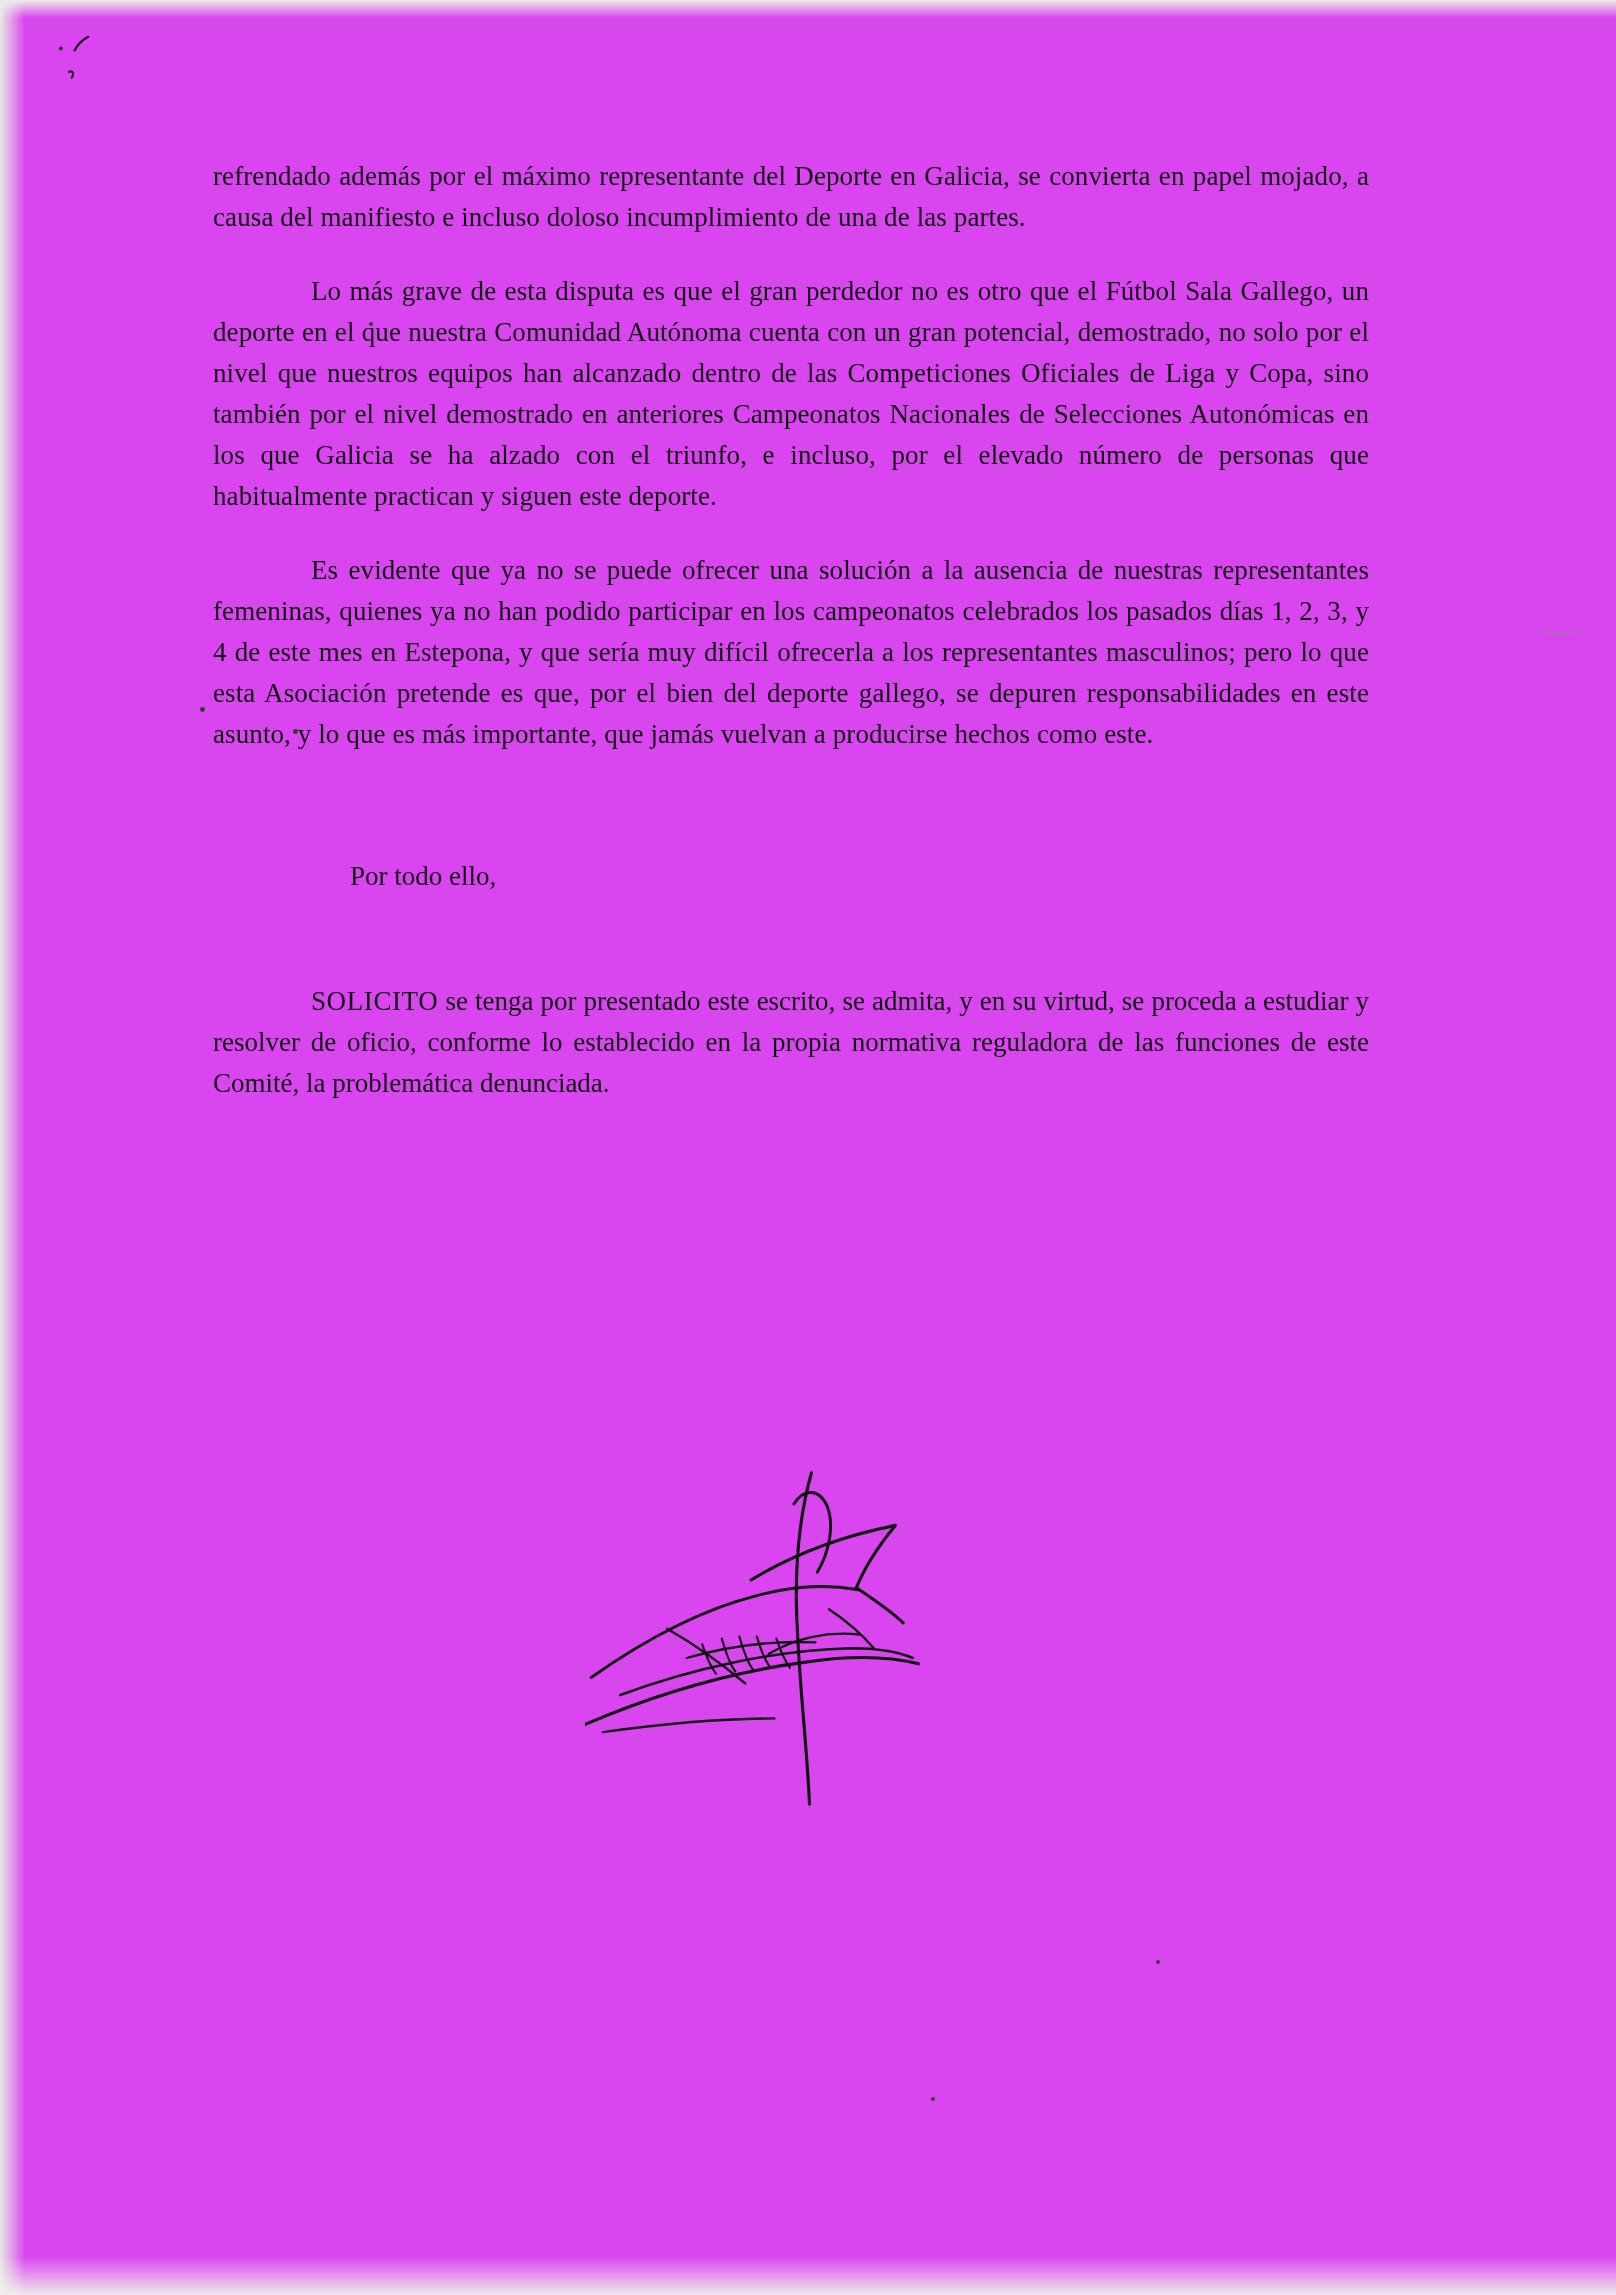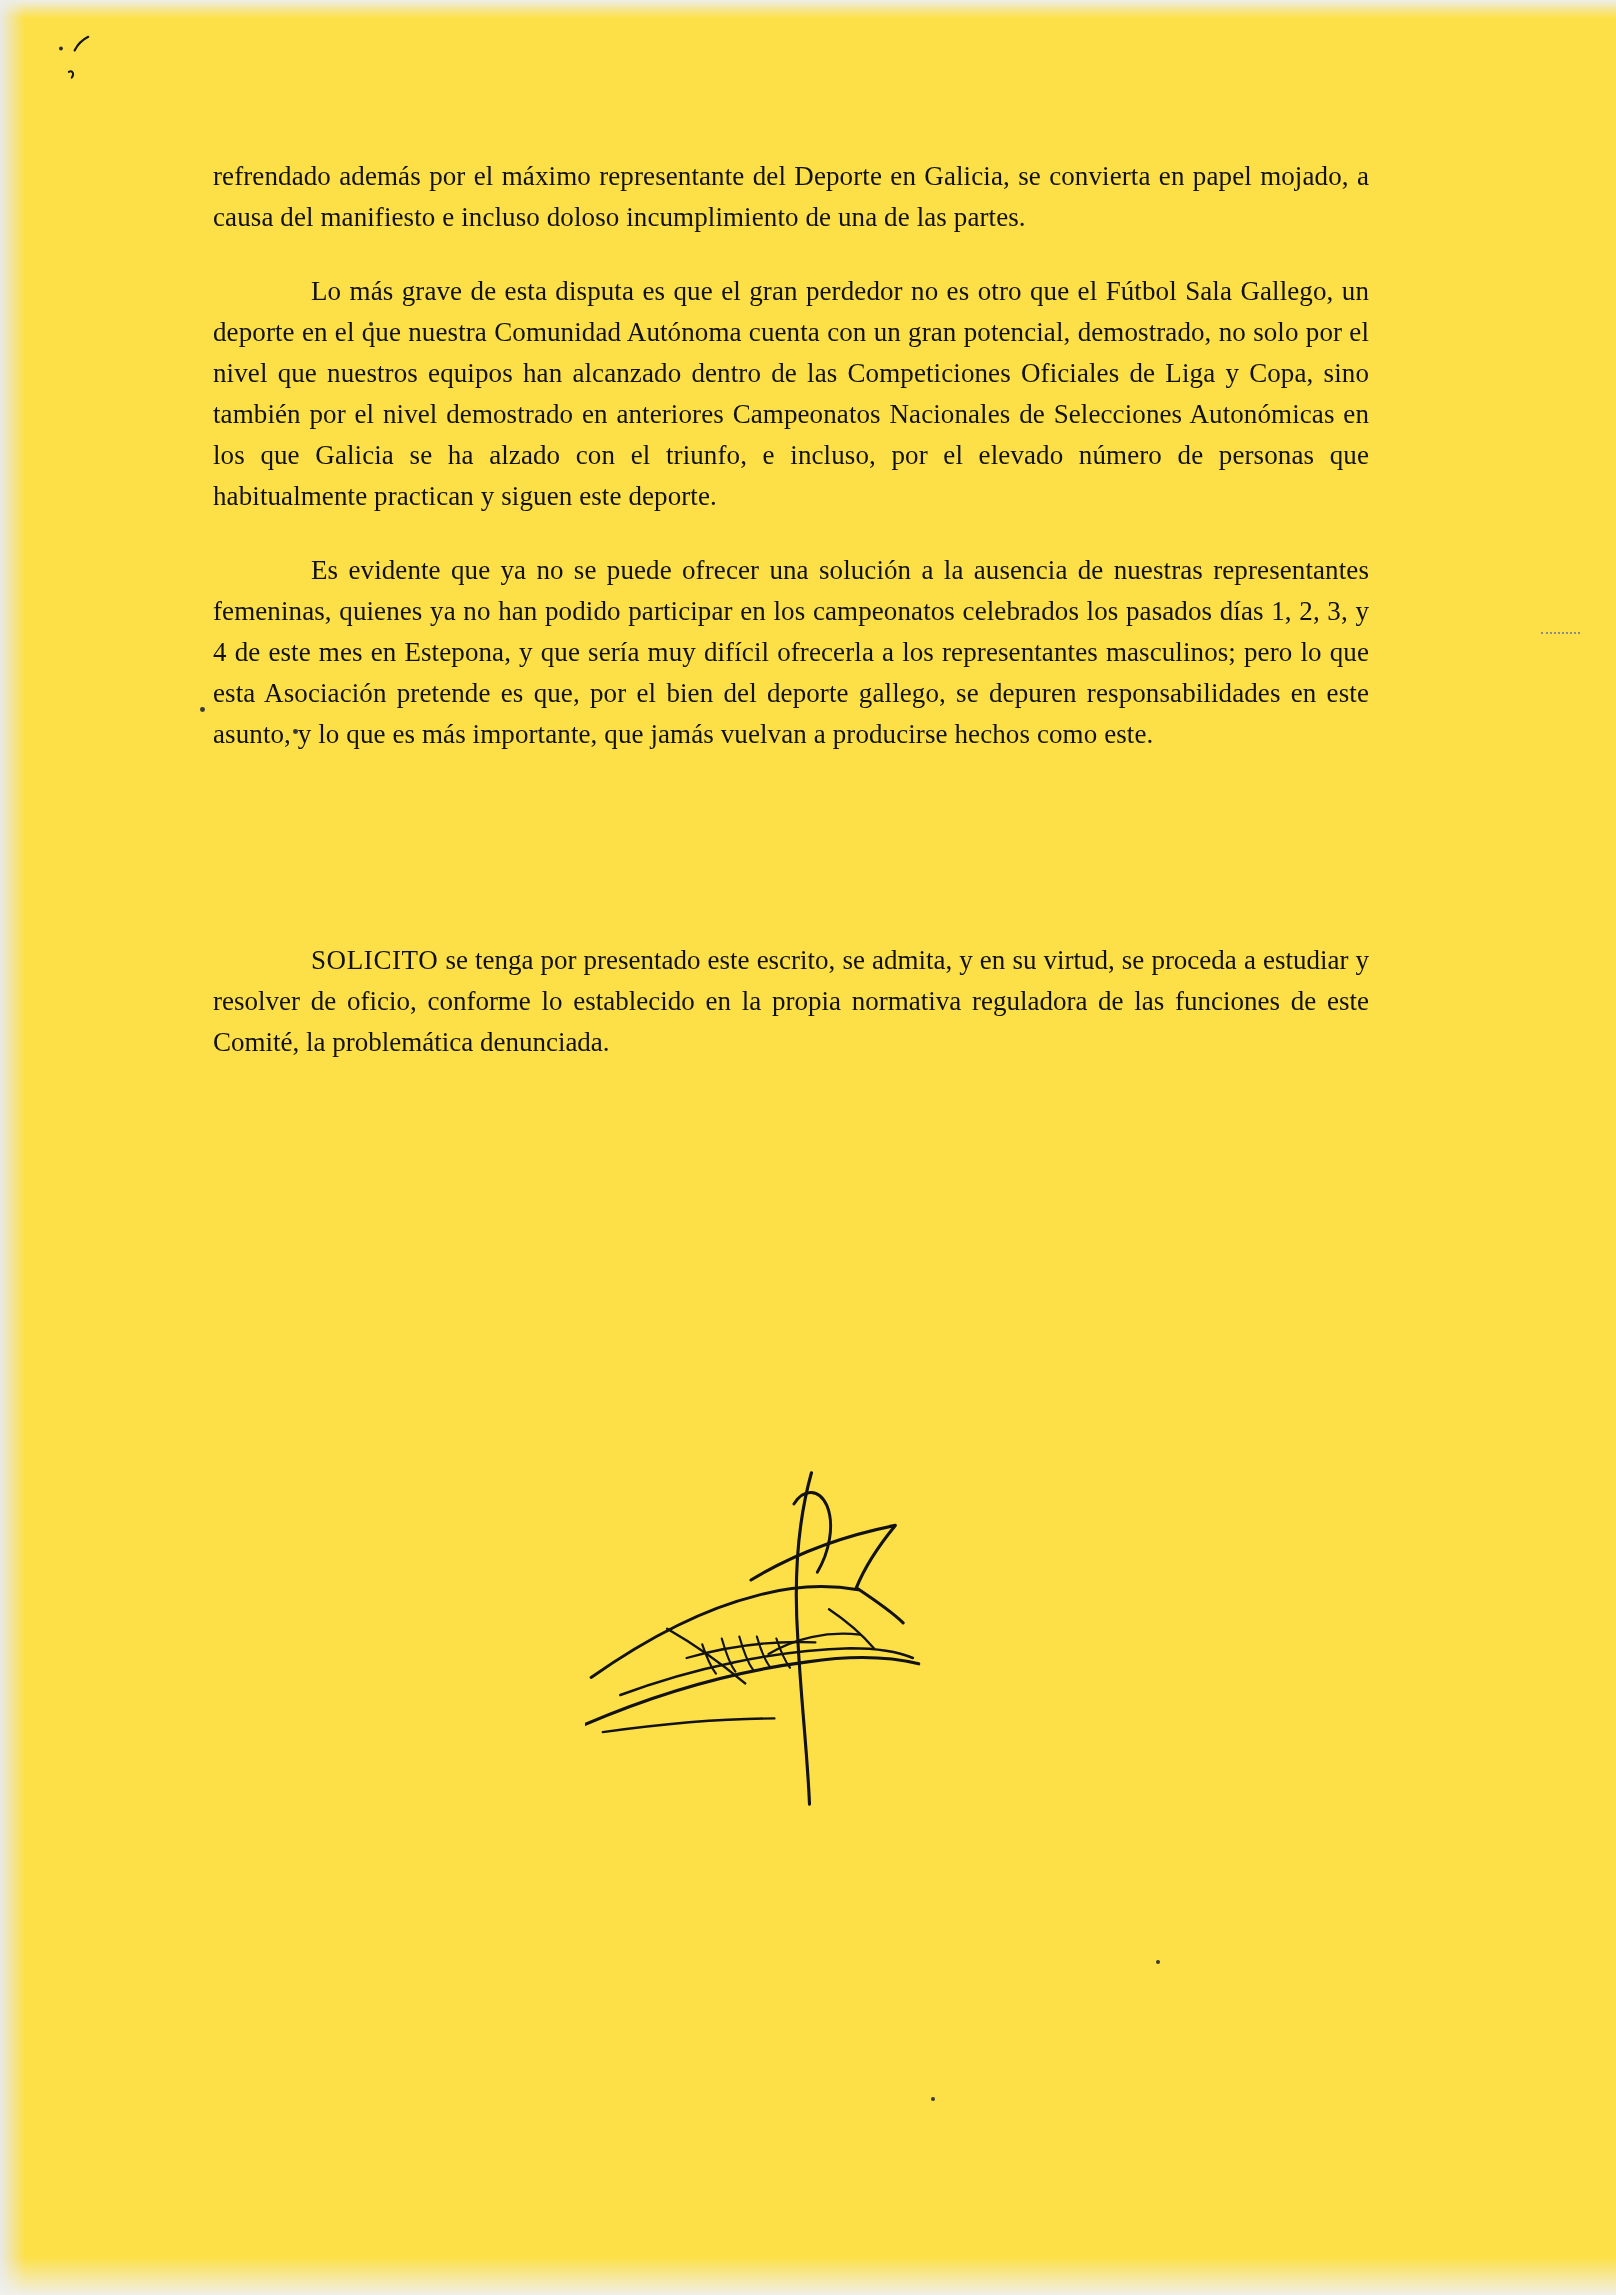--- a/index.html
+++ b/index.html
@@ -11,21 +11,21 @@
     width: 1617px;
     height: 2296px;
     position: relative;
     overflow: hidden;
     font-family: "Liberation Serif", serif;
     color: #111111;
   }
   .page {
     position: absolute;
     inset: 0;
-    background: #fde047;
+    background: #d946ef;
   }
   
   .scan-edge-left {
     position: absolute;
     left: 0; top: 0; bottom: 0;
     width: 25px;
     background: linear-gradient(to right, #e9e9e6, rgba(255,255,255,0));
     pointer-events: none;
   }
   .scan-edge-top {
@@ -148,20 +148,21 @@
   <div class="content">
 
     <p class="para">refrendado además por el máximo representante del Deporte en Galicia, se convierta en papel mojado, a causa del manifiesto e incluso doloso incumplimiento de una de las partes.</p>
 
     <p class="para indent">Lo más grave de esta disputa es que el gran perdedor no es otro que el Fútbol Sala Gallego, un deporte en el que nuestra Comunidad Autónoma cuenta con un gran potencial, demostrado, no solo por el nivel que nuestros equipos han alcanzado dentro de las Competiciones Oficiales de Liga y Copa, sino también por el nivel demostrado en anteriores Campeonatos Nacionales de Selecciones Autonómicas en los que Galicia se ha alzado con el triunfo, e incluso, por el elevado número de personas que habitualmente practican y siguen este deporte.</p>
 
     <p class="para indent">Es evidente que ya no se puede ofrecer una solución a la ausencia de nuestras representantes femeninas, quienes ya no han podido participar en los campeonatos celebrados los pasados días 1, 2, 3, y 4 de este mes en Estepona, y que sería muy difícil ofrecerla a los representantes masculinos; pero lo que esta Asociación pretende es que, por el bien del deporte gallego, se depuren responsabilidades en este asunto, y lo que es más importante, que jamás vuelvan a producirse hechos como este.</p>
 
     <div class="block-space-md"></div>
 
+    <p class="por-todo">Por todo ello,</p>
 
     <div class="block-space-lg"></div>
 
     <p class="solicito-line"><span class="solicito-word">SOLICITO</span><span> se tenga por presentado este escrito, se admita, y en su virtud, se proceda a estudiar y resolver de oficio, conforme lo establecido en la propia normativa reguladora de las funciones de este Comité, la problemática denunciada.</span></p>
 
     <div class="block-space-md"></div>
 
 
   </div>
 

